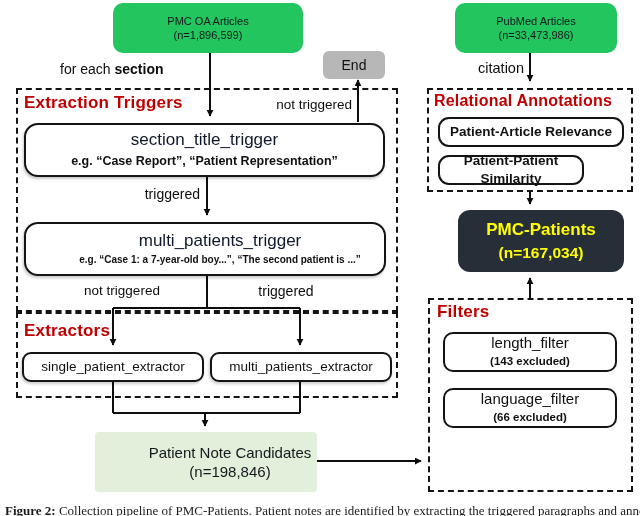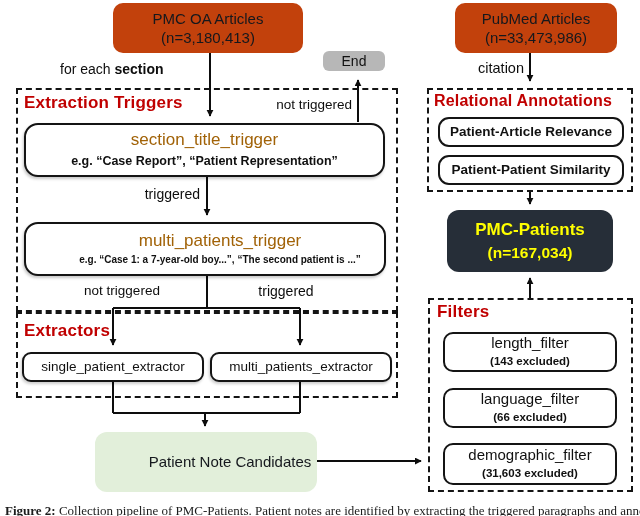--- a/index.html
+++ b/index.html
@@ -6,39 +6,39 @@
   .canvas{
     position:relative;width:640px;height:516px;background:#ffffff;
     font-family:"Liberation Sans",sans-serif;overflow:hidden;color:#111;
   }
   .arrows{position:absolute;left:0;top:0;width:640px;height:516px;pointer-events:none;}
   .abs{position:absolute;box-sizing:border-box;}
   .box{
     position:absolute;box-sizing:border-box;display:flex;flex-direction:column;
     align-items:center;justify-content:center;text-align:center;line-height:1.3;
   }
-  .src-box{background:#c2410c;border-radius:10px;font-size:15px;color:#15181d;}
+  .src-box{background:#22c55e;border-radius:10px;font-size:11px;color:#15181d;}
   .end-box{background:#b7b7b7;border-radius:6px;font-size:14px;color:#111;}
   .dashed{border:2px dashed #141414;background:transparent;}
   .dash-title{position:absolute;color:#c00000;font-weight:bold;font-size:17px;letter-spacing:.2px;}
   .trigger-box{
     background:#fff;border:2px solid #141414;border-radius:14px;
     box-shadow:-1px 2px 3px rgba(0,0,0,.22);
   }
-  .trigger-name{color:#a16207;font-size:17px;line-height:1.1;text-align:center;}
+  .trigger-name{color:#0f172a;font-size:17px;line-height:1.1;text-align:center;}
   .trigger-eg{font-weight:bold;font-size:10px;margin-top:3px;white-space:nowrap;color:#101010;}
   .extractor-box{
     background:#fff;border:2px solid #141414;border-radius:9px;font-size:13.5px;
     box-shadow:-1px 2px 3px rgba(0,0,0,.2);
   }
   .ann-box{background:#fff;border:2px solid #141414;border-radius:11px;font-weight:600;font-size:13.5px;}
   .dark-box{background:#262e38;border-radius:12px;color:#ffff00;font-weight:bold;}
   .dark-box .l1{font-size:17px;}
   .dark-box .l2{font-size:15.5px;margin-top:2px;}
-  .green-box{background:#e2efda;border-radius:12px;font-size:15px;color:#15181d;padding-left:48px;}
+  .green-box{background:#e2efda;border-radius:4px;font-size:15px;color:#15181d;padding-left:48px;}
   .filter-box{background:#fff;border:2px solid #141414;border-radius:10px;text-align:right;}
   .filter-name{font-size:15px;color:#101010;line-height:1.1;}
   .filter-excl{font-weight:bold;font-size:11.5px;margin-top:2px;color:#101010;}
   .edge-label{position:absolute;font-size:13.5px;color:#0d0d0d;white-space:nowrap;}
   .caption{
     position:absolute;left:5px;top:503px;width:632px;font-family:"Liberation Serif",serif;
     font-size:13px;color:#1c1c1c;white-space:nowrap;
   }
   .caption b{font-weight:bold;}
 </style>
@@ -77,28 +77,28 @@
   <div class="abs dashed" style="left:427px;top:88px;width:206px;height:104px;"></div>
   <div class="abs dashed" style="left:428px;top:298px;width:205px;height:194px;"></div>
 
   <div class="dash-title" style="left:24px;top:93px;text-align:center;">Extraction Triggers</div>
   <div class="dash-title" style="left:24px;top:321px;">Extractors</div>
   <div class="dash-title" style="left:434px;top:92px;font-size:16px;">Relational Annotations</div>
   <div class="dash-title" style="left:437px;top:302px;">Filters</div>
 
   <div class="box src-box" style="left:113px;top:3px;width:190px;height:50px;">
     <div>PMC OA Articles</div>
-    <div>(n=3,180,413)</div>
+    <div>(n=1,896,599)</div>
   </div>
   <div class="box src-box" style="left:455px;top:3px;width:162px;height:50px;">
     <div>PubMed Articles</div>
     <div>(n=33,473,986)</div>
   </div>
 
-  <div class="box end-box" style="left:323px;top:51px;width:62px;height:20px;">
+  <div class="box end-box" style="left:323px;top:51px;width:62px;height:28px;">
     <div>End</div>
   </div>
 
   <div class="edge-label" style="left:60px;top:61px;width:142px;font-size:14px;">
     <span>for each </span><b>section</b>
   </div>
   <div class="edge-label" style="left:255px;top:97px;width:97px;text-align:right;">not triggered</div>
   <div class="edge-label" style="left:110px;top:186px;width:90px;text-align:right;font-size:14px;">triggered</div>
   <div class="edge-label" style="left:77px;top:283px;width:90px;text-align:center;">not triggered</div>
   <div class="edge-label" style="left:245px;top:283px;width:82px;text-align:center;font-size:14px;">triggered</div>
@@ -115,44 +115,41 @@
 
   <div class="box extractor-box" style="left:22px;top:352px;width:182px;height:30px;">
     <div>single_patient_extractor</div>
   </div>
   <div class="box extractor-box" style="left:210px;top:352px;width:182px;height:30px;">
     <div>multi_patients_extractor</div>
   </div>
 
   <div class="box green-box" style="left:95px;top:432px;width:222px;height:60px;">
     <div>Patient Note Candidates</div>
+    <div>(n=198,846)</div>
   </div>
 
   <div class="box ann-box" style="left:438px;top:117px;width:186px;height:30px;">
     <div>Patient-Article Relevance</div>
   </div>
-  <div class="box ann-box" style="left:438px;top:155px;width:186px;height:30px;">
+  <div class="box ann-box" style="left:438px;top:155px;width:146px;height:30px;">
     <div>Patient-Patient Similarity</div>
   </div>
 
-  <div class="box dark-box" style="left:447px;top:210px;width:166px;height:62px;">
+  <div class="box dark-box" style="left:458px;top:210px;width:166px;height:62px;">
     <div class="l1">PMC-Patients</div>
     <div class="l2">(n=167,034)</div>
   </div>
 
   <div class="box filter-box" style="left:443px;top:332px;width:174px;height:40px;">
     <div class="filter-name">length_filter</div>
     <div class="filter-excl">(143 excluded)</div>
   </div>
   <div class="box filter-box" style="left:443px;top:388px;width:174px;height:40px;">
     <div class="filter-name">language_filter</div>
     <div class="filter-excl">(66 excluded)</div>
   </div>
-  <div class="box filter-box" style="left:443px;top:443px;width:174px;height:42px;">
-    <div class="filter-name">demographic_filter</div>
-    <div class="filter-excl">(31,603 excluded)</div>
-  </div>
 
   <div class="caption">
     <b>Figure 2:</b><span> Collection pipeline of PMC-Patients. Patient notes are identified by extracting the triggered paragraphs and annotated with relations.</span>
   </div>
 
 </div>
 
 </body></html>

